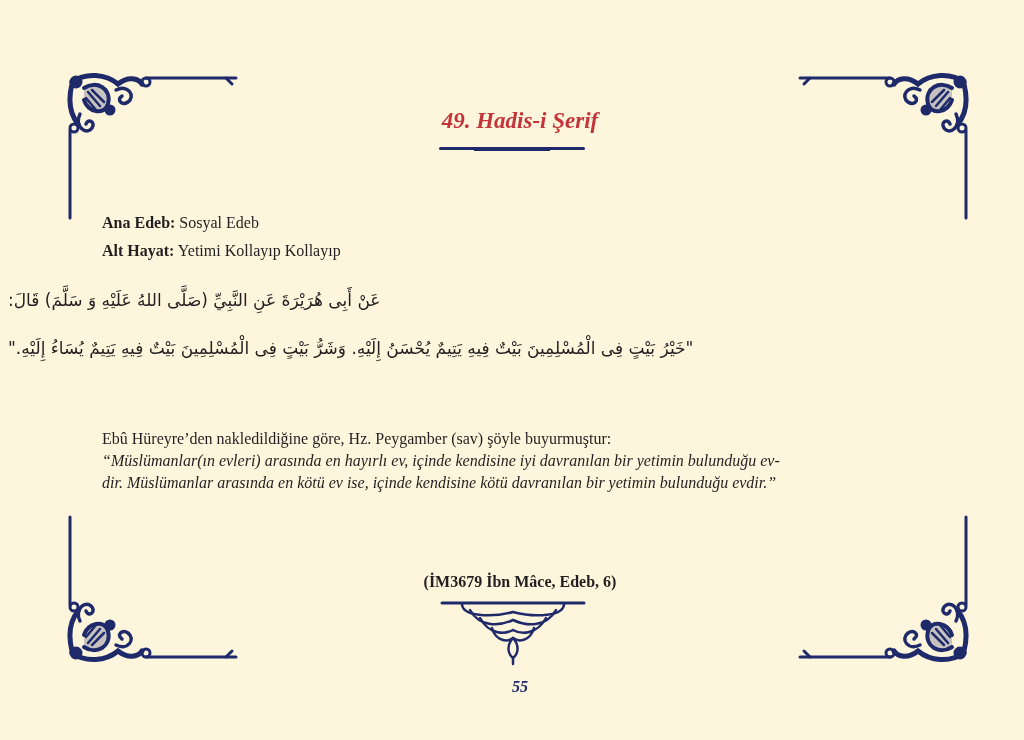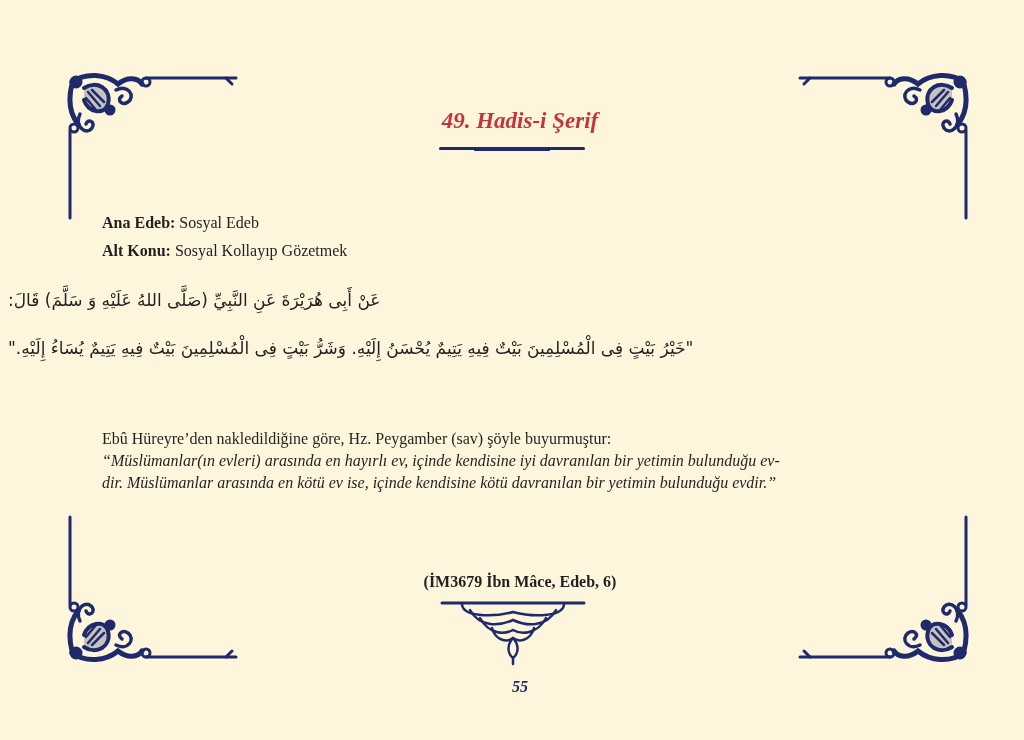--- a/index.html
+++ b/index.html
@@ -131,22 +131,22 @@
   </div>
 
   <div class="title" style="color:#c4353a;">49. Hadis-i Şerif</div>
   <div class="title-rule"></div>
 
   <div class="topic topic-main">
     <b>Ana Edeb:</b>
     <span>Sosyal Edeb</span>
   </div>
   <div class="topic topic-sub">
-    <b>Alt Konu:</b>
-    <span>Sosyal Kollayıp Gözetmek</span>
+    <b>Alt Hayat:</b>
+    <span>Yetimi Kollayıp Kollayıp</span>
   </div>
 
   <div class="arabic arabic-1">عَنْ أَبِى هُرَيْرَةَ عَنِ النَّبِيِّ (صَلَّى اللهُ عَلَيْهِ وَ سَلَّمَ) قَالَ:</div>
   <div class="arabic arabic-2">"خَيْرُ بَيْتٍ فِى الْمُسْلِمِينَ بَيْتٌ فِيهِ يَتِيمٌ يُحْسَنُ إِلَيْهِ. وَشَرُّ بَيْتٍ فِى الْمُسْلِمِينَ بَيْتٌ فِيهِ يَتِيمٌ يُسَاءُ إِلَيْهِ."</div>
 
   <div class="translation trans-quote">
     <div>“Müslümanlar(ın evleri) arasında en hayırlı ev, içinde kendisine iyi davranılan bir yetimin bulunduğu ev-</div>
     <div>dir. Müslümanlar arasında en kötü ev ise, içinde kendisine kötü davranılan bir yetimin bulunduğu evdir.”</div>
   </div>
   <div class="translation trans-intro">Ebû Hüreyre’den nakledildiğine göre, Hz. Peygamber (sav) şöyle buyurmuştur:</div>

